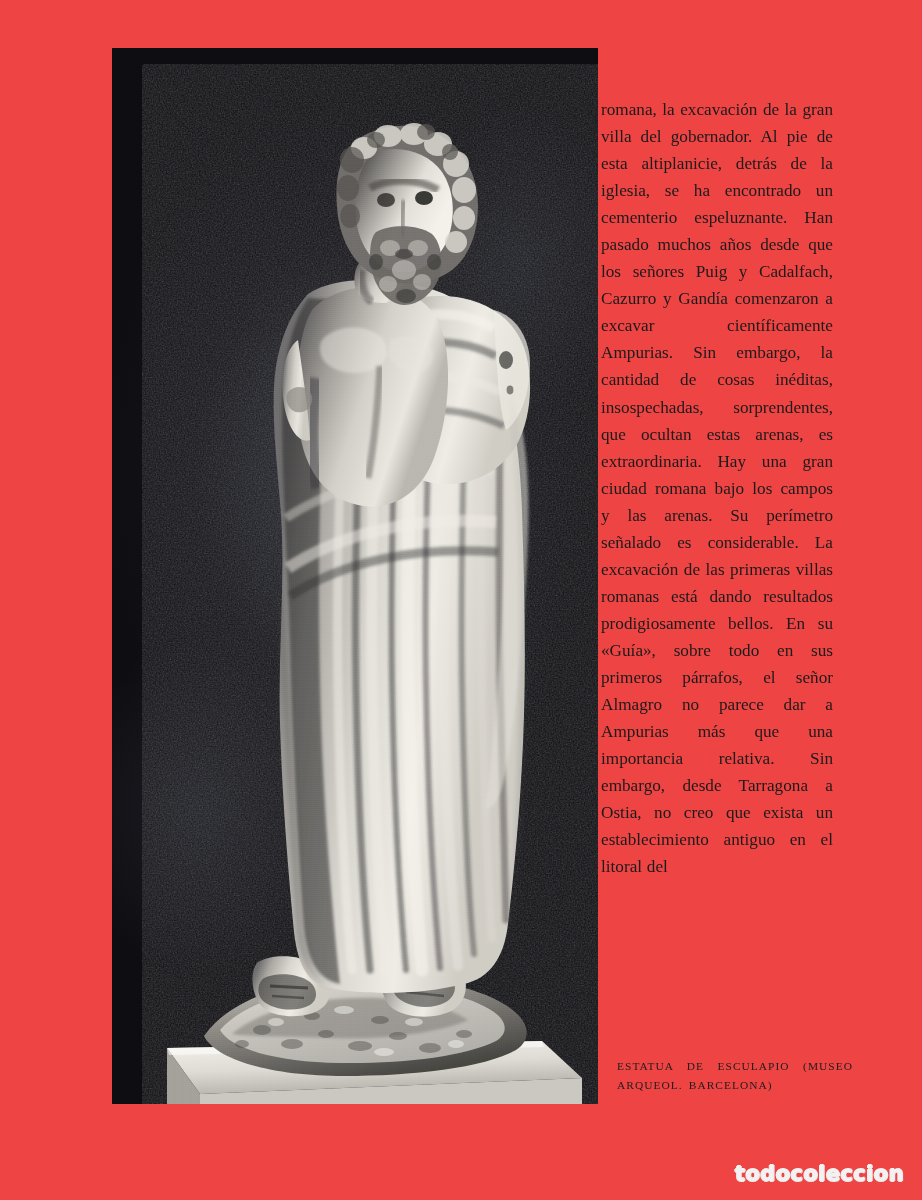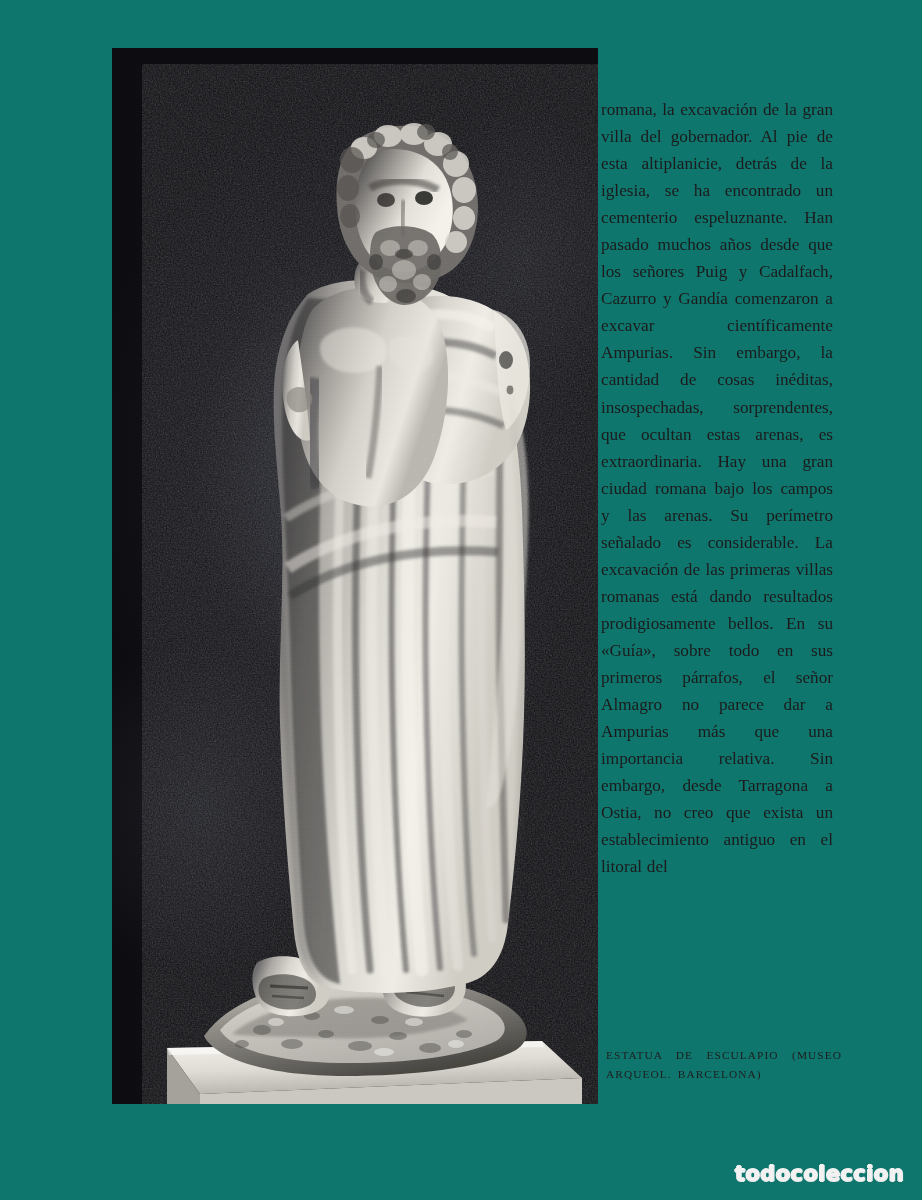--- a/index.html
+++ b/index.html
@@ -5,21 +5,21 @@
 <style>
   html, body {
     margin: 0;
     padding: 0;
     background: #ffffff;
   }
   #page {
     position: relative;
     width: 922px;
     height: 1200px;
-    background: #0f766e;
+    background: #ef4444;
     overflow: hidden;
     font-family: "Liberation Serif", "DejaVu Serif", serif;
   }
 
   
   #photo-figure {
     position: absolute;
     left: 72px;
     top: 32px;
     width: 486px;
@@ -81,21 +81,21 @@
     color: #1b1b1b;
     word-spacing: .5px;
     -webkit-hyphens: none;
     hyphens: none;
   }
   #caption {
     position: absolute;
     left: 601px;
     top: 1041px;
     width: 236px;
-    margin: 5px;
+    margin: 16px;
     font-size: 11.4px;
     line-height: 18.6px;
     letter-spacing: 1.05px;
     word-spacing: 2.2px;
     color: #1d1d1d;
     text-transform: uppercase;
     text-align: justify;
     text-align-last: left;
   }
 

